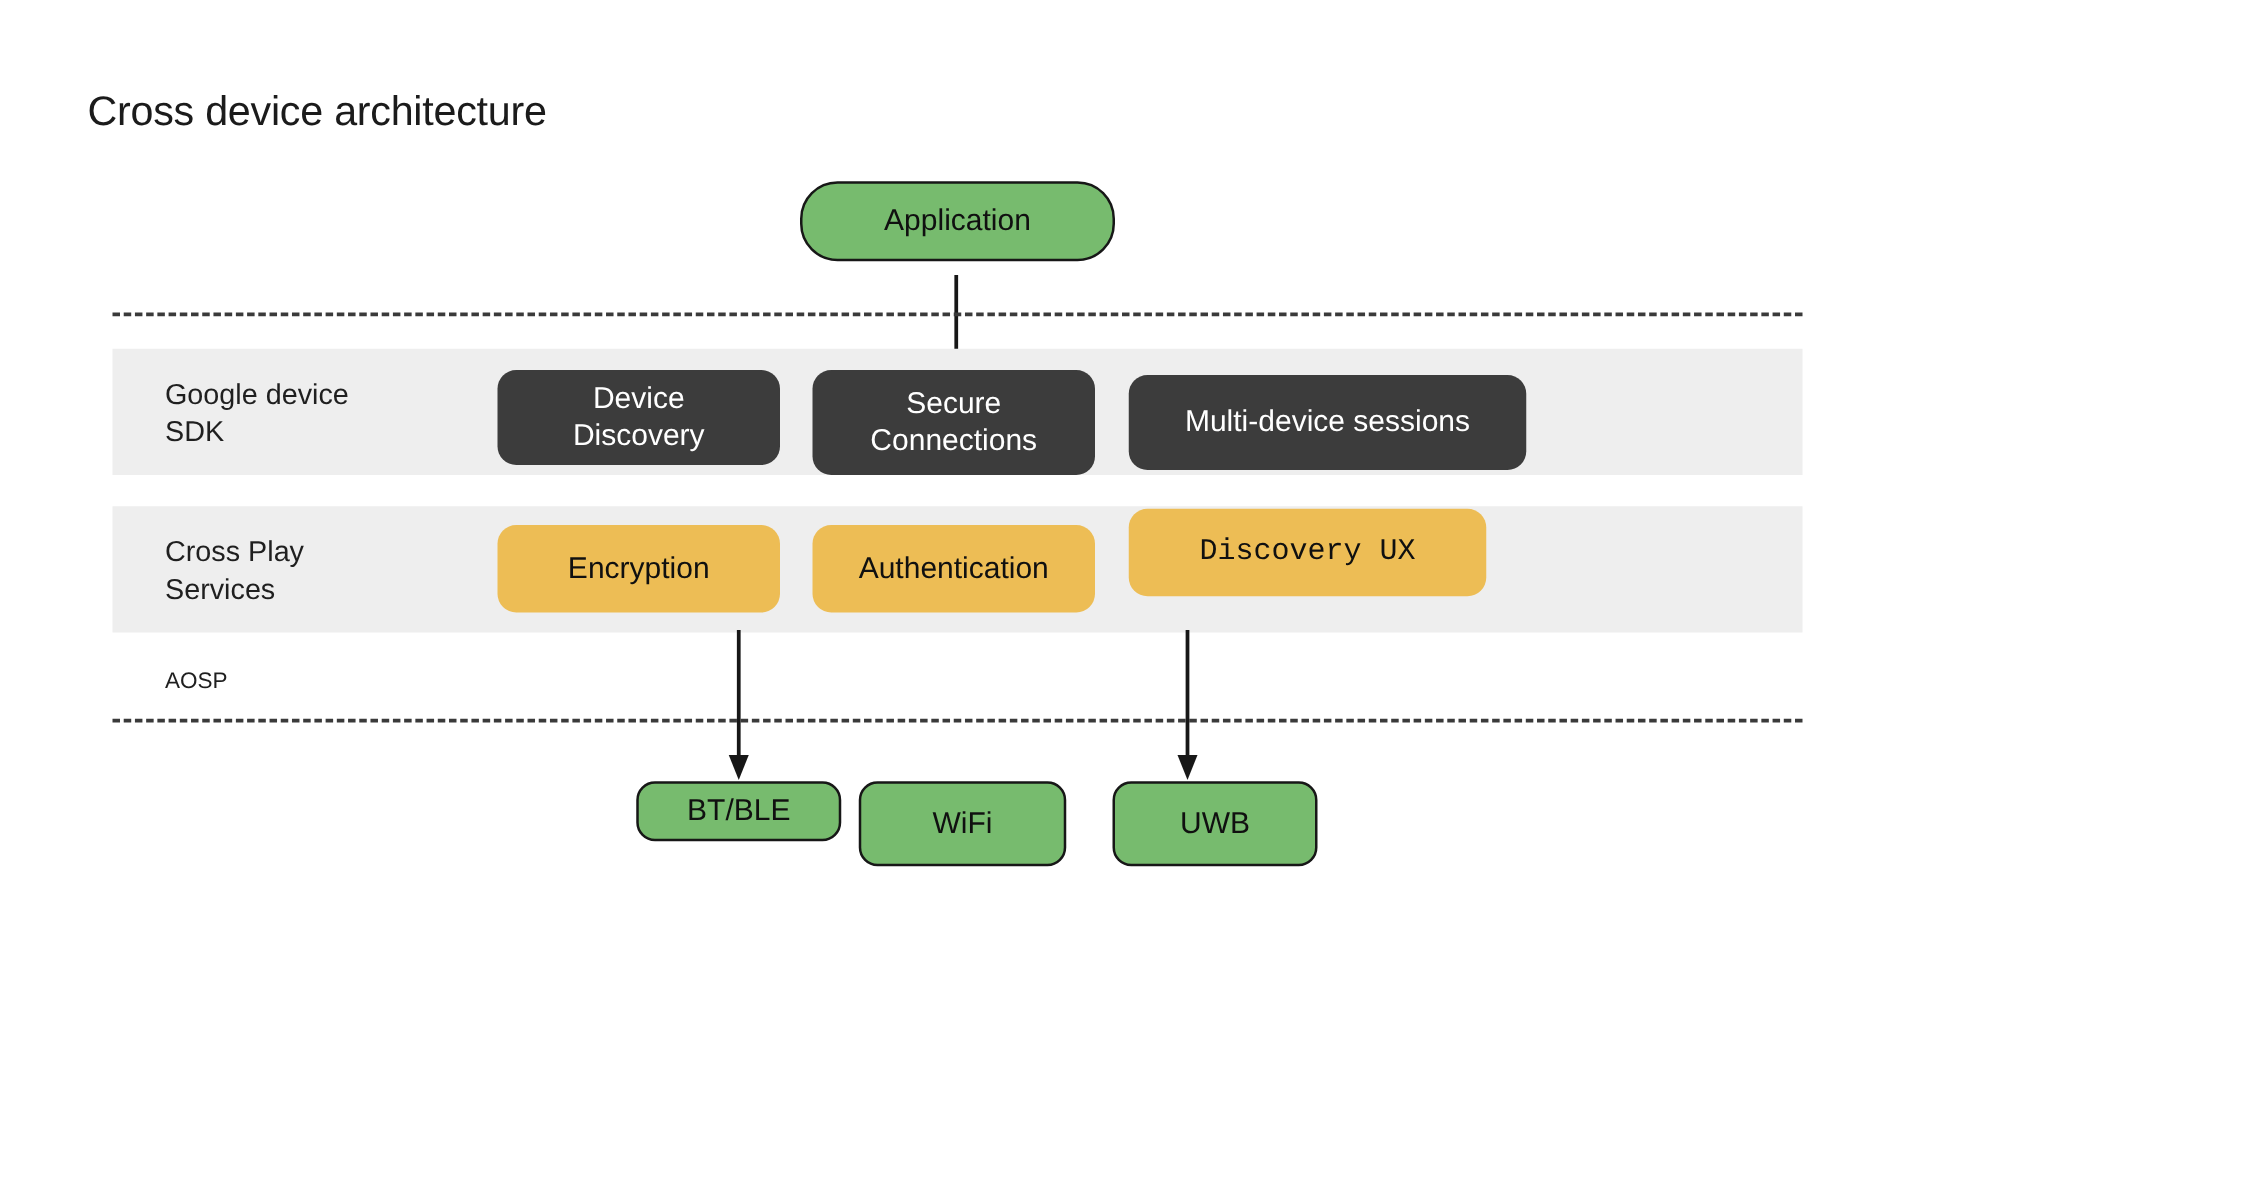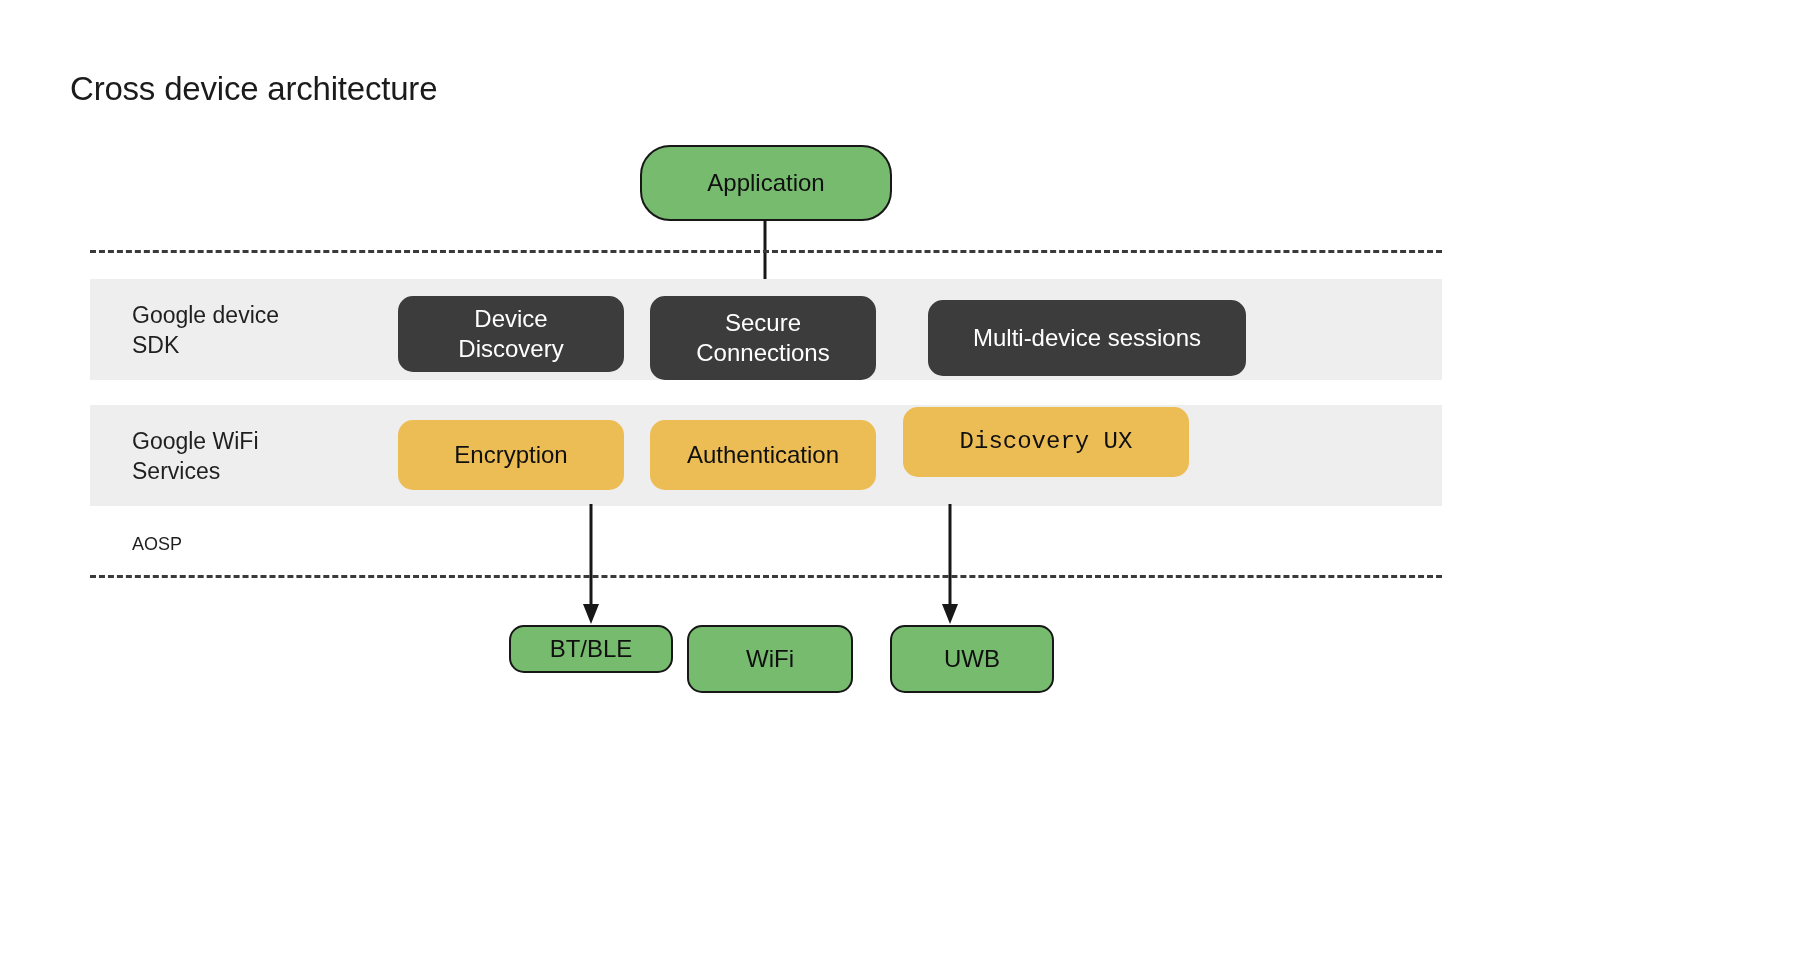--- a/index.html
+++ b/index.html
@@ -101,28 +101,28 @@
   }
   .node.yellow {
     background: #edbd55;
     border: none;
     color: #101010;
   }
 
   
   #node-application {
     left: 640px; top: 145px;
-    width: 252px; height: 76px;
+    width: 252px; height: 64px;
     border-radius: 30px;
   }
 
   
   #node-device-discovery  { left: 398px;  top: 296px; width: 226px; height: 76px; }
   #node-secure-connections{ left: 650px;  top: 296px; width: 226px; height: 84px; }
-  #node-multi-device      { left: 903px;  top: 300px; width: 318px; height: 76px; margin-left: 25px; }
+  #node-multi-device      { left: 903px;  top: 300px; width: 318px; height: 76px; }
 
   
   #node-encryption      { left: 398px; top: 420px; width: 226px; height: 70px; }
   #node-authentication  { left: 650px; top: 420px; width: 226px; height: 70px; }
   #node-discovery-ux    { left: 903px; top: 407px; width: 286px; height: 70px; font-family: Liberation Mono, monospace; }
 
   
   #node-bt-ble { left: 509px; top: 625px; width: 164px; height: 48px; }
   #node-wifi   { left: 687px; top: 625px; width: 166px; height: 68px; }
   #node-uwb    { left: 890px; top: 625px; width: 164px; height: 68px; }
@@ -160,21 +160,21 @@
 
   <div class="node dark" id="node-device-discovery">Device
 Discovery</div>
 
   <div class="node dark" id="node-secure-connections">Secure
 Connections</div>
 
   <div class="node dark" id="node-multi-device">Multi-device sessions</div>
 
   <div class="layer-band" id="band-gps">
-    <div class="band-label">Google WiFi
+    <div class="band-label">Cross Play
 Services</div>
   </div>
 
   <div class="node yellow" id="node-encryption">Encryption</div>
 
   <div class="node yellow" id="node-authentication">Authentication</div>
 
   <div class="node yellow" id="node-discovery-ux">Discovery UX</div>
 
   <div id="aosp-label">AOSP</div>

